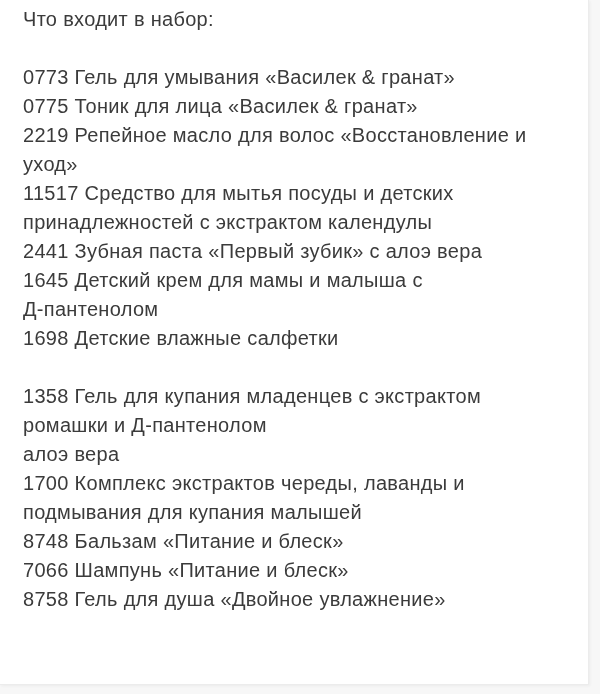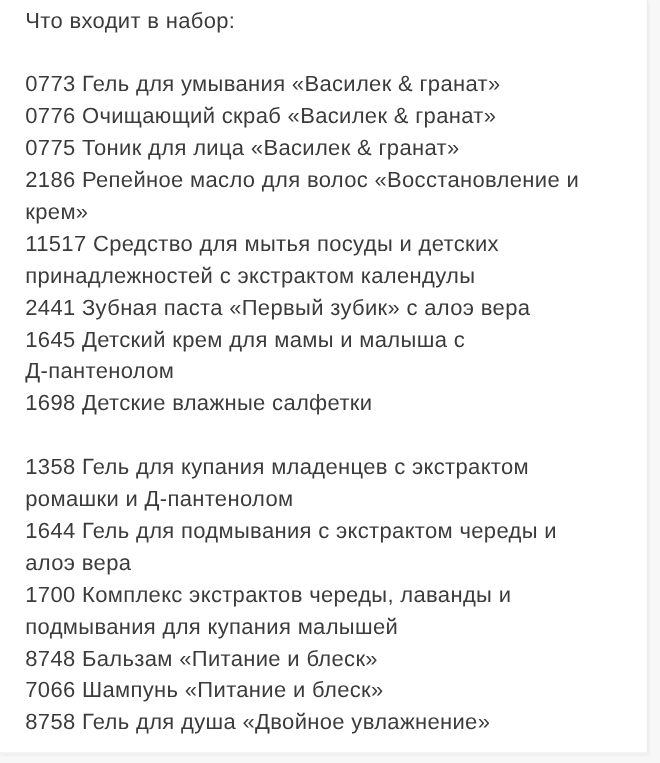--- a/index.html
+++ b/index.html
@@ -43,36 +43,34 @@
 </style>
 </head>
 <body>
 
 <div class="page">
   <div class="card">
     <div class="title">Что входит в набор:</div>
     <div class="blank"></div>
     <div>
         <div class="line">0773 Гель для умывания «Василек &amp; гранат»</div>
-        <div class="line">0776 Очищающий скраб «Василек &amp; гранат»</div>
         <div class="line">0775 Тоник для лица «Василек &amp; гранат»</div>
-        <div class="line">2186 Репейное масло для волос «Восстановление и</div>
-        <div class="line">крем»</div>
+        <div class="line">2219 Репейное масло для волос «Восстановление и</div>
+        <div class="line">уход»</div>
         <div class="line">11517 Средство для мытья посуды и детских</div>
         <div class="line">принадлежностей с экстрактом календулы</div>
         <div class="line">2441 Зубная паста «Первый зубик» с алоэ вера</div>
         <div class="line">1645 Детский крем для мамы и малыша с</div>
         <div class="line">Д-пантенолом</div>
         <div class="line">1698 Детские влажные салфетки</div>
       </div>
     <div class="blank"></div>
     <div>
         <div class="line">1358 Гель для купания младенцев с экстрактом</div>
         <div class="line">ромашки и Д-пантенолом</div>
-        <div class="line">1644 Гель для подмывания с экстрактом череды и</div>
         <div class="line">алоэ вера</div>
         <div class="line">1700 Комплекс экстрактов череды, лаванды и</div>
         <div class="line">подмывания для купания малышей</div>
         <div class="line">8748 Бальзам «Питание и блеск»</div>
         <div class="line">7066 Шампунь «Питание и блеск»</div>
         <div class="line">8758 Гель для душа «Двойное увлажнение»</div>
       </div>
   </div>
 </div>
 

